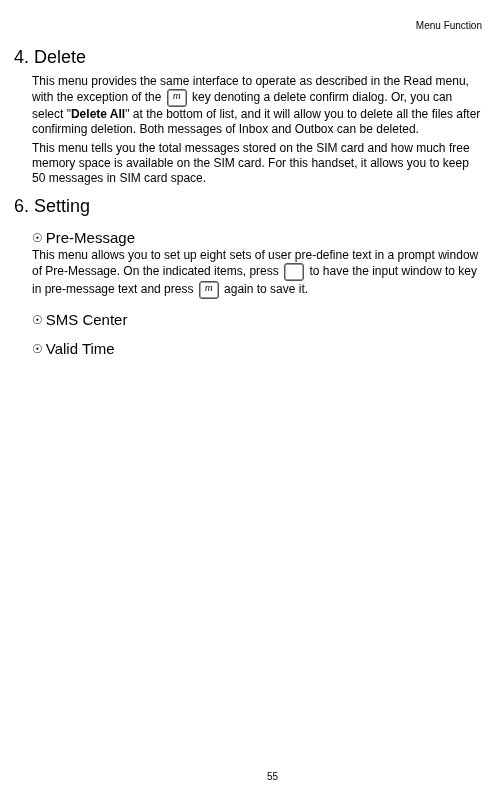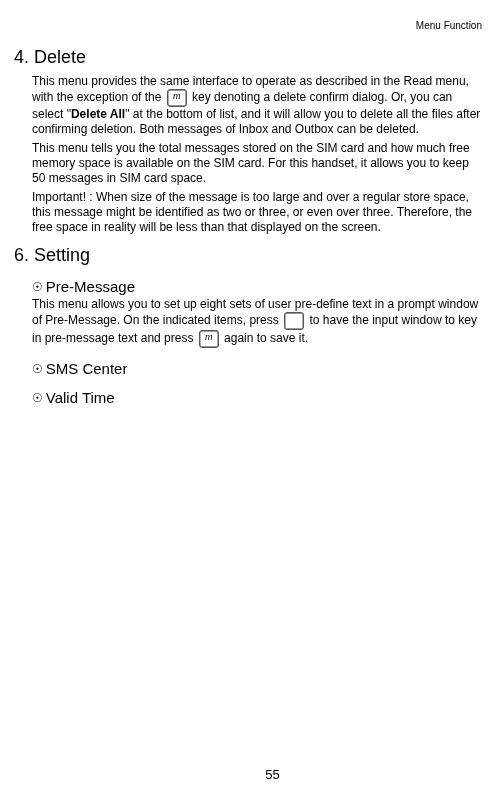--- a/index.html
+++ b/index.html
@@ -73,41 +73,40 @@
       right: 3px;
       text-align: center;
       color: #222;
     }
     .page-num {
       position: absolute;
       bottom: 14px;
       left: 0;
       width: 100%;
       text-align: center;
-      font-size: 13px;
+      font-size: 10px;
       padding-left: 45px;
     }
     strong { font-weight: bold; }
   </style>
 </head>
 <body>
 
 <div class="page">
 
   <div class="header">
     <span>Menu Function</span>
   </div>
 
   <div class="section-heading">4. Delete</div>
   <div class="body-block">
     <span>This menu provides the same interface to operate as described in the Read menu, with the exception of the </span><span class="m-key"></span><span> key denoting a delete confirm dialog.    Or, you can select "</span><strong>Delete All</strong><span>" at the bottom of list, and it will allow you to delete all the files after confirming deletion.    Both messages of Inbox and Outbox can be deleted.</span>
   </div>
 
   <div class="body-block">This menu tells you the total messages stored on the SIM card and how much free memory space is available on the SIM card. For this handset, it allows you to keep 50 messages in SIM card space.</div>
-  <div class="body-block">Important! : When size of the message is too large and over a regular store space, this message might be identified as two or three, or even over three. Therefore, the free space in reality will be less than that displayed on the screen.</div>
 
   <div class="section-heading">6. Setting</div>
 
   <div class="bullet-line">
     <span class="bullet">☉</span><span>Pre-Message</span>
   </div>
   <div class="body-block">
     <span>This menu allows you to set up eight sets of user pre-define text in a prompt window of Pre-Message.      On the indicated items, press </span><span class="m-key blank"></span><span> to have the input window to key in pre-message text and press </span><span class="m-key"></span><span> again to save it.</span>
   </div>
 

